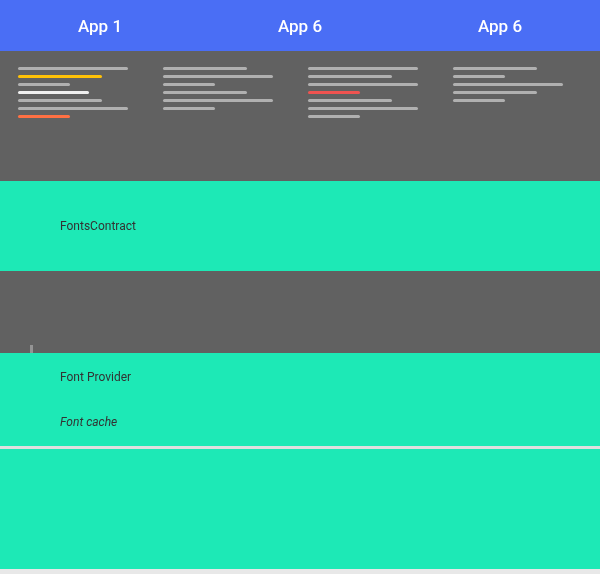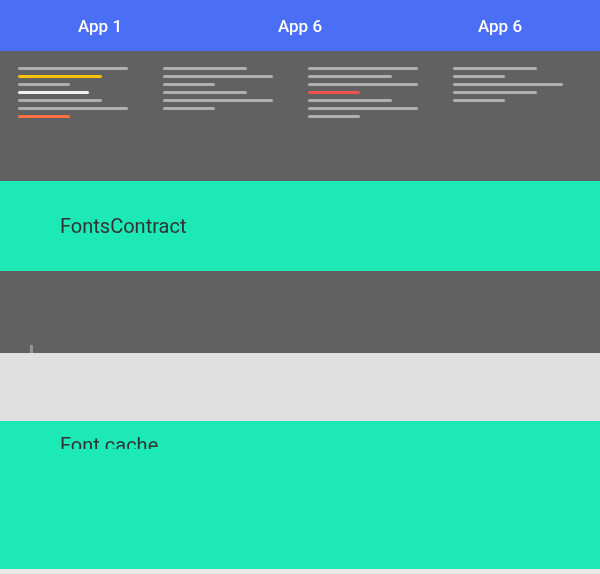--- a/index.html
+++ b/index.html
@@ -76,27 +76,28 @@
       top: 130px;
       height: 90px;
     }
 
     .teal-block-2 {
       top: 302px;
       height: 48px;
     }
 
     .teal-block-3 {
-      top: 370px;
+      top: 347px;
       height: 48px;
+      font-style: italic;
     }
 
     .teal-block-label {
       color: #333;
-      font-size: 20px;
+      font-size: 12px;
       font-weight: 400;
       padding-left: 60px;
     }
 
     
     .app-columns {
       position: absolute;
       top: 10px;
       left: 10px;
       right: 10px;
@@ -227,20 +228,23 @@
       </div>
       <div style="display:flex; gap:8px; align-items:center; margin-top:4px;">
         <div class="mini-line" style="width:60px; height:3px; background:rgba(255,255,255,0.4);"></div>
         <div class="mini-line" style="width:45px; height:3px; background:rgba(255,255,255,0.3);"></div>
       </div>
     </div>
 
     <div style="position:absolute; bottom:0; left:30px; width:3px; height:8px; background:rgba(200,200,200,0.5);"></div>
   </div>
 
+  <div class="teal-block teal-block-2">
+    <span class="teal-block-label">Font Provider</span>
+  </div>
 
   <div class="teal-block teal-block-3">
     <span class="teal-block-label">Font cache</span>
   </div>
 
   <div class="teal-bottom-large">
   </div>
 
 </div>
 

